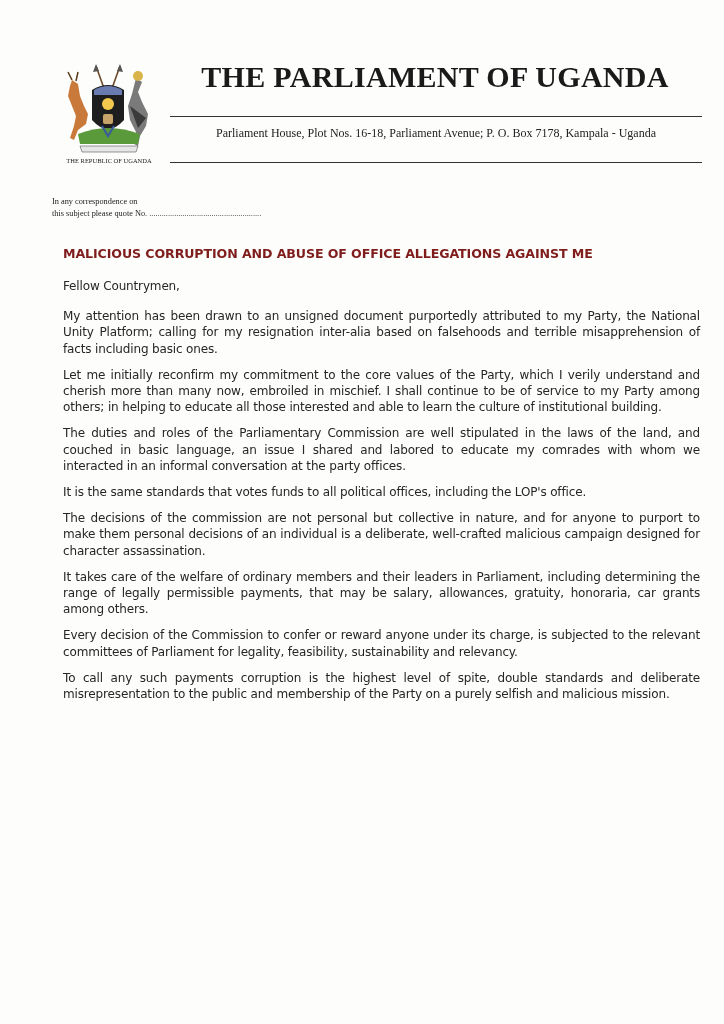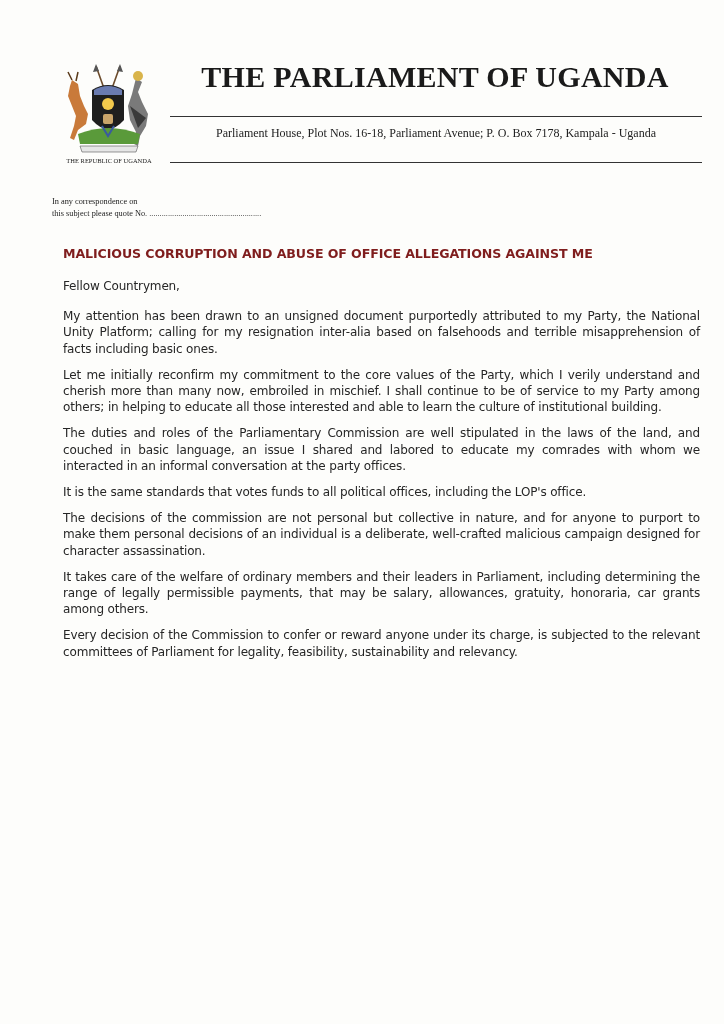--- a/index.html
+++ b/index.html
@@ -66,13 +66,14 @@
 
 <div class="body sans">
   <p class="salut">Fellow Countrymen,</p>
   <p>My attention has been drawn to an unsigned document purportedly attributed to my Party, the National Unity Platform; calling for my resignation inter-alia based on falsehoods and terrible misapprehension of facts including basic ones.</p>
   <p>Let me initially reconfirm my commitment to the core values of the Party, which I verily understand and cherish more than many now, embroiled in mischief. I shall continue to be of service to my Party among others; in helping to educate all those interested and able to learn the culture of institutional building.</p>
   <p>The duties and roles of the Parliamentary Commission are well stipulated in the laws of the land, and couched in basic language, an issue I shared and labored to educate my comrades with whom we interacted in an informal conversation at the party offices.</p>
   <p>It is the same standards that votes funds to all political offices, including the LOP's office.</p>
   <p>The decisions of the commission are not personal but collective in nature, and for anyone to purport to make them personal decisions of an individual is a deliberate, well-crafted malicious campaign designed for character assassination.</p>
   <p>It takes care of the welfare of ordinary members and their leaders in Parliament, including determining the range of legally permissible payments, that may be salary, allowances, gratuity, honoraria, car grants among others.</p>
   <p>Every decision of the Commission to confer or reward anyone under its charge, is subjected to the relevant committees of Parliament for legality, feasibility, sustainability and relevancy.</p>
+  <p>To call any such payments corruption is the highest level of spite, double standards and deliberate misrepresentation to the public and membership of the Party on a purely selfish and malicious mission.</p>
 </div>
 
 </body></html>

